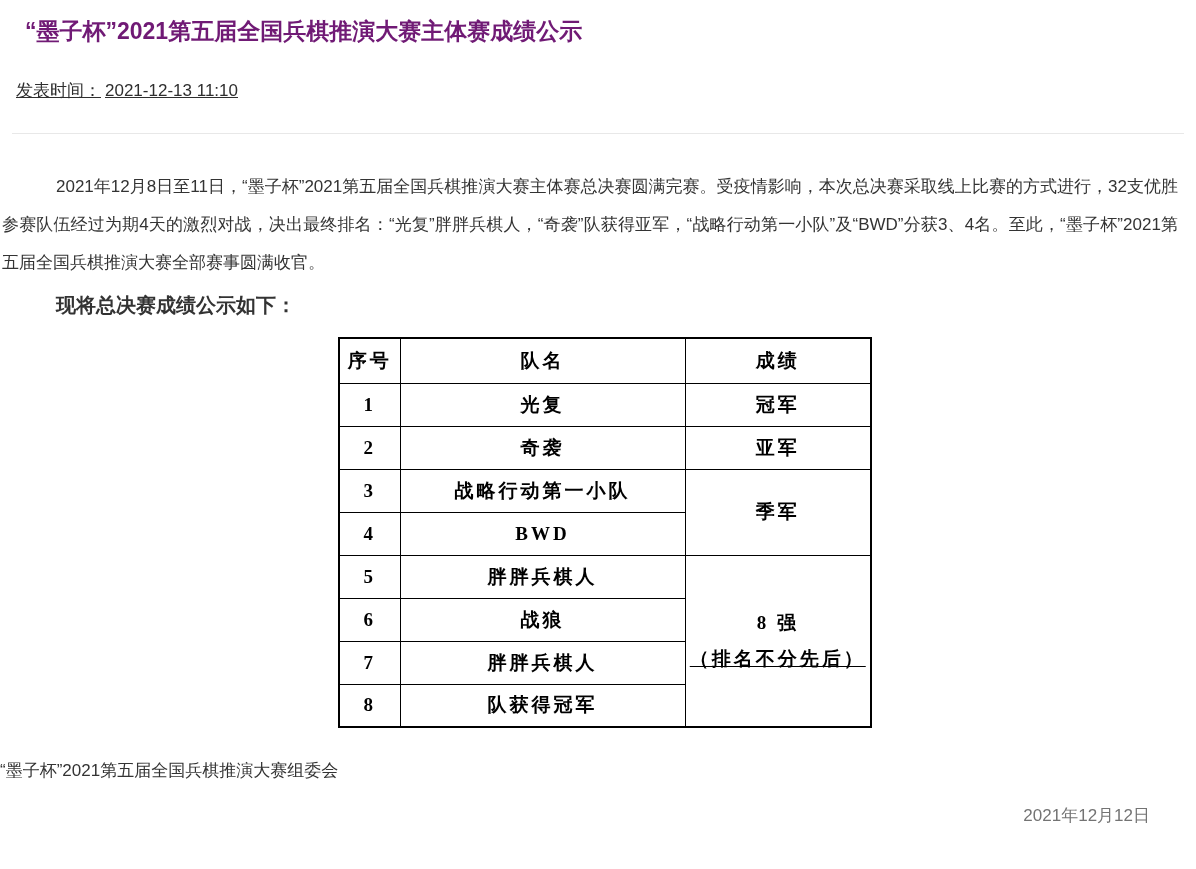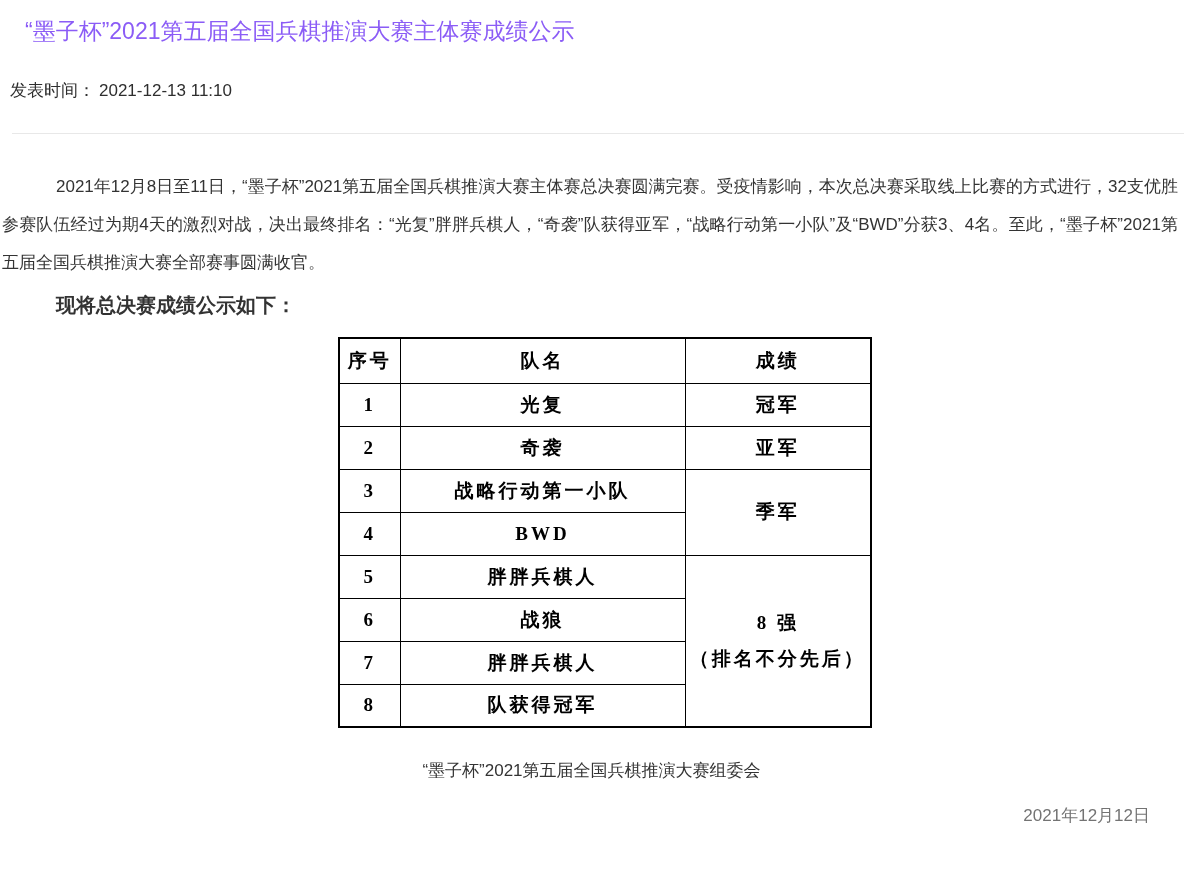--- a/index.html
+++ b/index.html
@@ -12,28 +12,29 @@
     overflow: hidden;
     font-family: "Liberation Sans", sans-serif;
     color: #333333;
   }
   .page { position: relative; width: 1196px; height: 869px; }
 
   .article-title {
     margin: 14px 14px 0 25px;
     font-size: 23px;
     line-height: 34px;
-    font-weight: normal;
-    color: #8b5cf6;
+    font-weight: bold;
+    color: #701a75;
   }
   .meta-line {
-    margin: 32px 14px 0 10px;
+    margin: 32px 14px 0 16px;
     font-size: 17px;
     line-height: 22px;
     color: #2e2e2e;
+    text-decoration: underline;
   }
   .meta-line .publish-time { margin-left: 4px; }
 
   .divider {
     border: none;
     border-top: 1px solid #e8e8e8;
     margin: 31px 12px 0 12px;
     height: 0;
   }
 
@@ -72,26 +73,26 @@
     vertical-align: middle;
     padding: 0;
   }
   table.results tr { height: 43px; padding-left: 28px; }
   table.results tr.header-row { height: 45px; }
   .col-no { width: 61px; }
   .col-team { width: 285px; }
   .col-result { width: 186px; }
 
   .stacked div { line-height: 22px; }
-  .stacked div + div { margin-top: 14px; }
+  .stacked div + div { margin-top: 14px; text-decoration: underline; }
 
   .footer-committee {
     margin: 32px 0 0 0;
     padding-right: 13px;
-    text-align: center;
+    text-align: left;
     font-size: 17px;
     line-height: 22px;
     color: #333333;
   }
   .footer-date {
     margin: 23px 0 0 0;
     padding-right: 46px;
     text-align: right;
     font-size: 17px;
     line-height: 22px;

